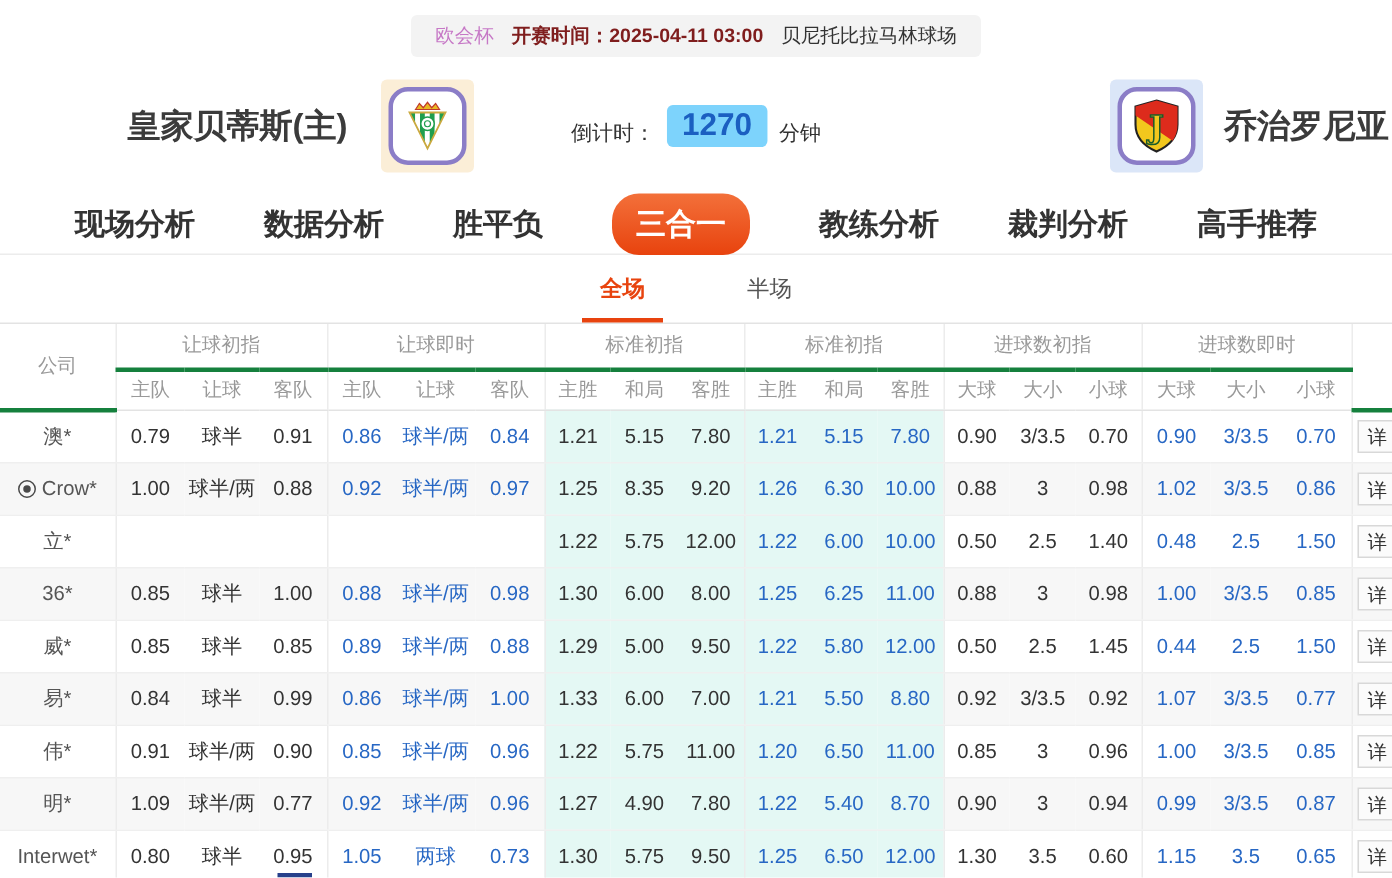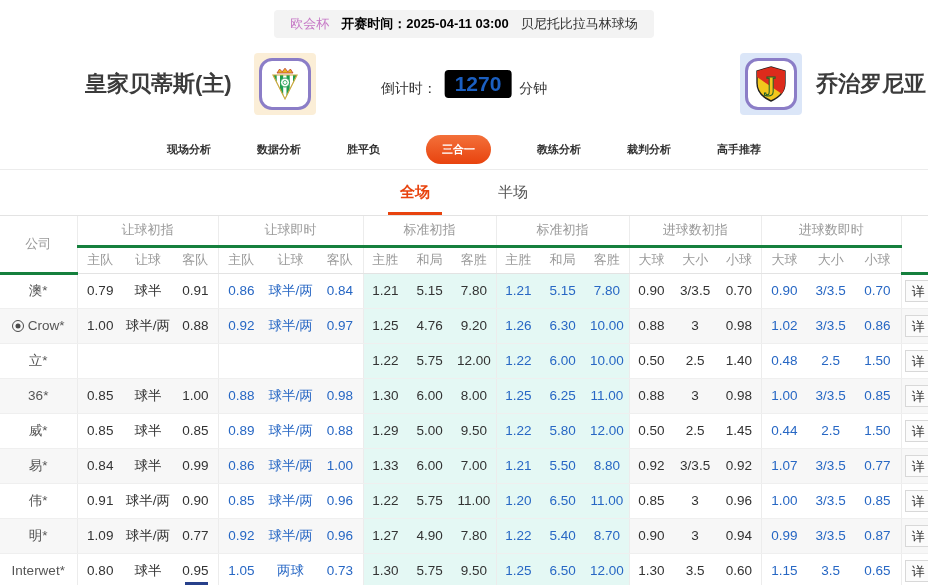--- a/index.html
+++ b/index.html
@@ -9,43 +9,43 @@
   }
   *{box-sizing:border-box;margin:0;padding:0;}
   html,body{width:928px;height:585px;overflow:hidden;background:#fff;
     font-family:"Liberation Sans","DejaVu Sans",sans-serif;color:#333;position:relative;}
 
   
   .topbar-wrap{display:flex;justify-content:center;padding-top:10px;}
   .topbar{display:flex;align-items:center;background:#f3f3f3;border-radius:4px;
     height:28px;padding:0 16px;font-size:13px;gap:12px;white-space:nowrap;}
   .league{color:#c678c6;}
-  .kickoff{font-weight:bold;color:#000000;}
+  .kickoff{font-weight:bold;color:#7f1d1d;}
   .venue{color:#333;}
 
   
   .match-header{position:relative;height:92px;display:flex;align-items:center;gap:28px;}
   .team{display:flex;align-items:center;}
   .team.home{margin-left:85px;gap:22px;}
   .team.away{margin-left:auto;gap:14px;margin-right:2px;}
   .team-name{font-size:22px;font-weight:bold;color:#3b3b3b;white-space:nowrap;}
   .badge{width:62px;height:62px;border-radius:4px;display:flex;align-items:center;justify-content:center;}
   .badge.home-bg{background:#fbeed7;}
   .badge.away-bg{background:#dbe6f8;}
   .badge-inner{width:52px;height:52px;border:3px solid #8b7dc7;border-radius:13px;background:#fff;
     display:flex;align-items:center;justify-content:center;overflow:hidden;}
   .countdown{position:absolute;left:50%;top:50%;transform:translate(-50%,-50%);
     display:flex;align-items:flex-end;gap:8px;font-size:14px;color:#333;white-space:nowrap;}
-  .countdown-value{font-size:21px;font-weight:bold;color:#1b5fc1;background:#000000;
+  .countdown-value{font-size:21px;font-weight:bold;color:#1b5fc1;background:#7dd3fc;
     border-radius:4px;padding:2px 10px;}
 
   
   .nav{display:flex;justify-content:center;align-items:center;gap:46px;height:40px;
     border-bottom:1px solid #ececec;}
-  .nav-tab{font-size:11px;font-weight:bold;color:#333;cursor:pointer;white-space:nowrap;}
+  .nav-tab{font-size:20px;font-weight:bold;color:#333;cursor:pointer;white-space:nowrap;}
   .nav-tab.active{background:linear-gradient(#f3703a,var(--accent));color:#fff;
     padding:7px 16px;border-radius:18px;}
 
   
   .subtabs{display:flex;justify-content:center;gap:56px;height:46px;align-items:stretch;
     border-bottom:1px solid #e3e3e3;}
   .subtab{font-size:15px;color:#555;display:flex;align-items:center;position:relative;
     padding:0 6px;cursor:pointer;}
   .subtab.active{color:var(--accent);font-weight:bold;text-align:center;}
   .subtab.active::after{content:'';position:absolute;left:-6px;right:-6px;bottom:0;height:3px;
@@ -227,21 +227,21 @@
       </tr>
       <tr>
         <td class="company"><span class="ball-icon"></span>Crow*</td>
         <td class="gs">1.00</td>
         <td class="">球半/两</td>
         <td class="">0.88</td>
         <td class="blue gs">0.92</td>
         <td class="blue">球半/两</td>
         <td class="blue">0.97</td>
         <td class="cyan gs">1.25</td>
-        <td class="cyan">4.76</td>
+        <td class="cyan">8.35</td>
         <td class="cyan">9.20</td>
         <td class="blue cyan gs">1.26</td>
         <td class="blue cyan">6.30</td>
         <td class="blue cyan">10.00</td>
         <td class="gs">0.88</td>
         <td class="">3</td>
         <td class="">0.98</td>
         <td class="blue gs">1.02</td>
         <td class="blue">3/3.5</td>
         <td class="blue">0.86</td>

